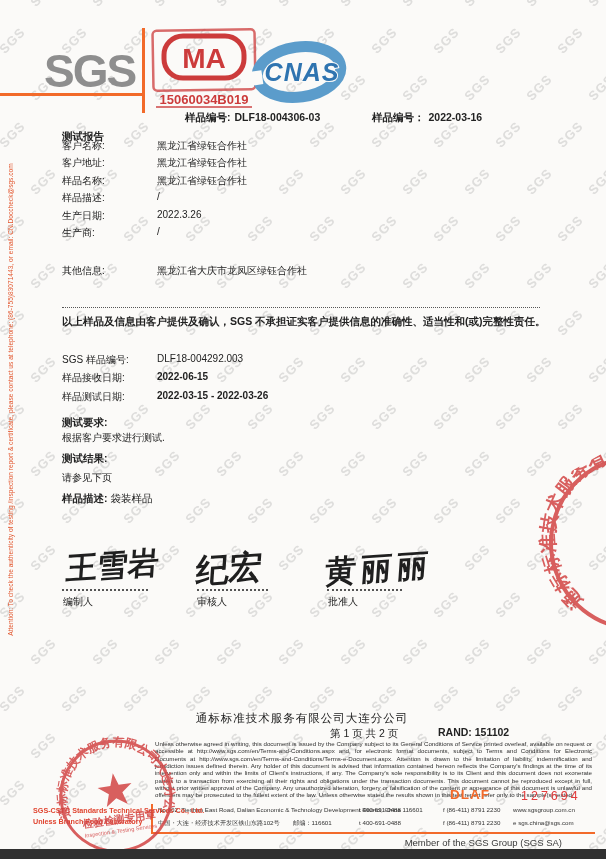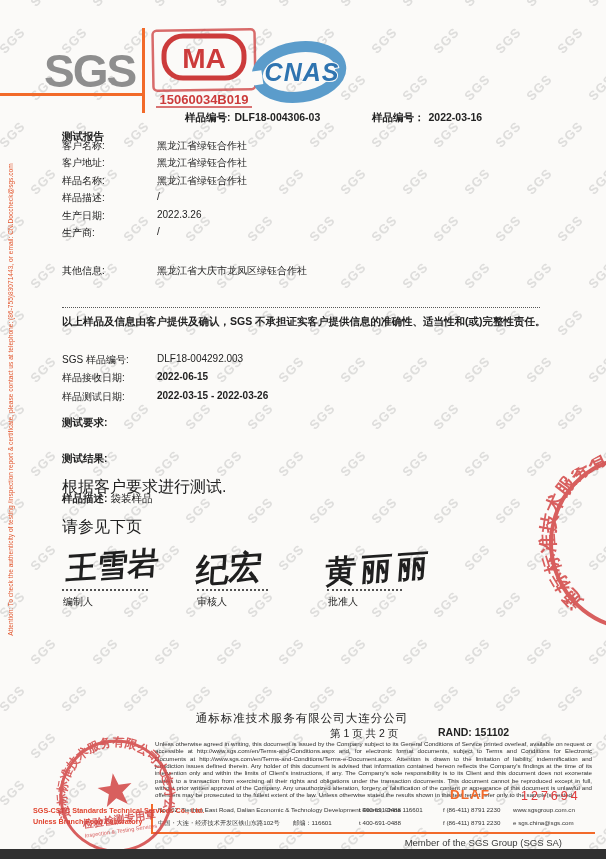--- a/index.html
+++ b/index.html
@@ -26,21 +26,21 @@
   .tr .v{margin-left:4px;}
   
   .frow{position:absolute;left:0;width:100%;font-size:10px;z-index:1;}
   .frow .lab{position:absolute;left:62px;white-space:nowrap;}
   .frow .val{position:absolute;left:157px;white-space:nowrap;}
   .frow .val.b{font-weight:bold;}
   .divider{position:absolute;left:62px;top:307px;width:478px;border-top:1.5px dotted #555;z-index:1;}
   .confirm{position:absolute;left:62px;top:314px;width:486px;font-size:10.5px;font-weight:bold;
            line-height:15.5px;z-index:1;}
   .sec-h{position:absolute;left:62px;font-size:10.5px;font-weight:bold;z-index:1;}
-  .sec-b{position:absolute;left:62px;font-size:16px;z-index:1;margin-top:46px;}
+  .sec-b{position:absolute;left:62px;font-size:10px;z-index:1;}
   .desc-line{position:absolute;left:62px;top:492px;font-size:10.5px;z-index:1;}
   .desc-line .dl{font-weight:bold;}
   .disclaimer{position:absolute;left:62px;top:513px;width:488px;font-size:10.5px;font-weight:bold;
               line-height:15.5px;z-index:1;}
   
   .sig-name{position:absolute;font-size:31px;color:#1f1f1f;font-weight:600;z-index:1;
             transform:rotate(-4deg) skewX(-8deg);font-family:"DejaVu Sans",sans-serif;white-space:nowrap;}
   .sig-line{position:absolute;top:589px;border-top:2px dotted #555;z-index:1;}
   .sig-role{position:absolute;top:595px;font-size:10px;z-index:1;}
   

